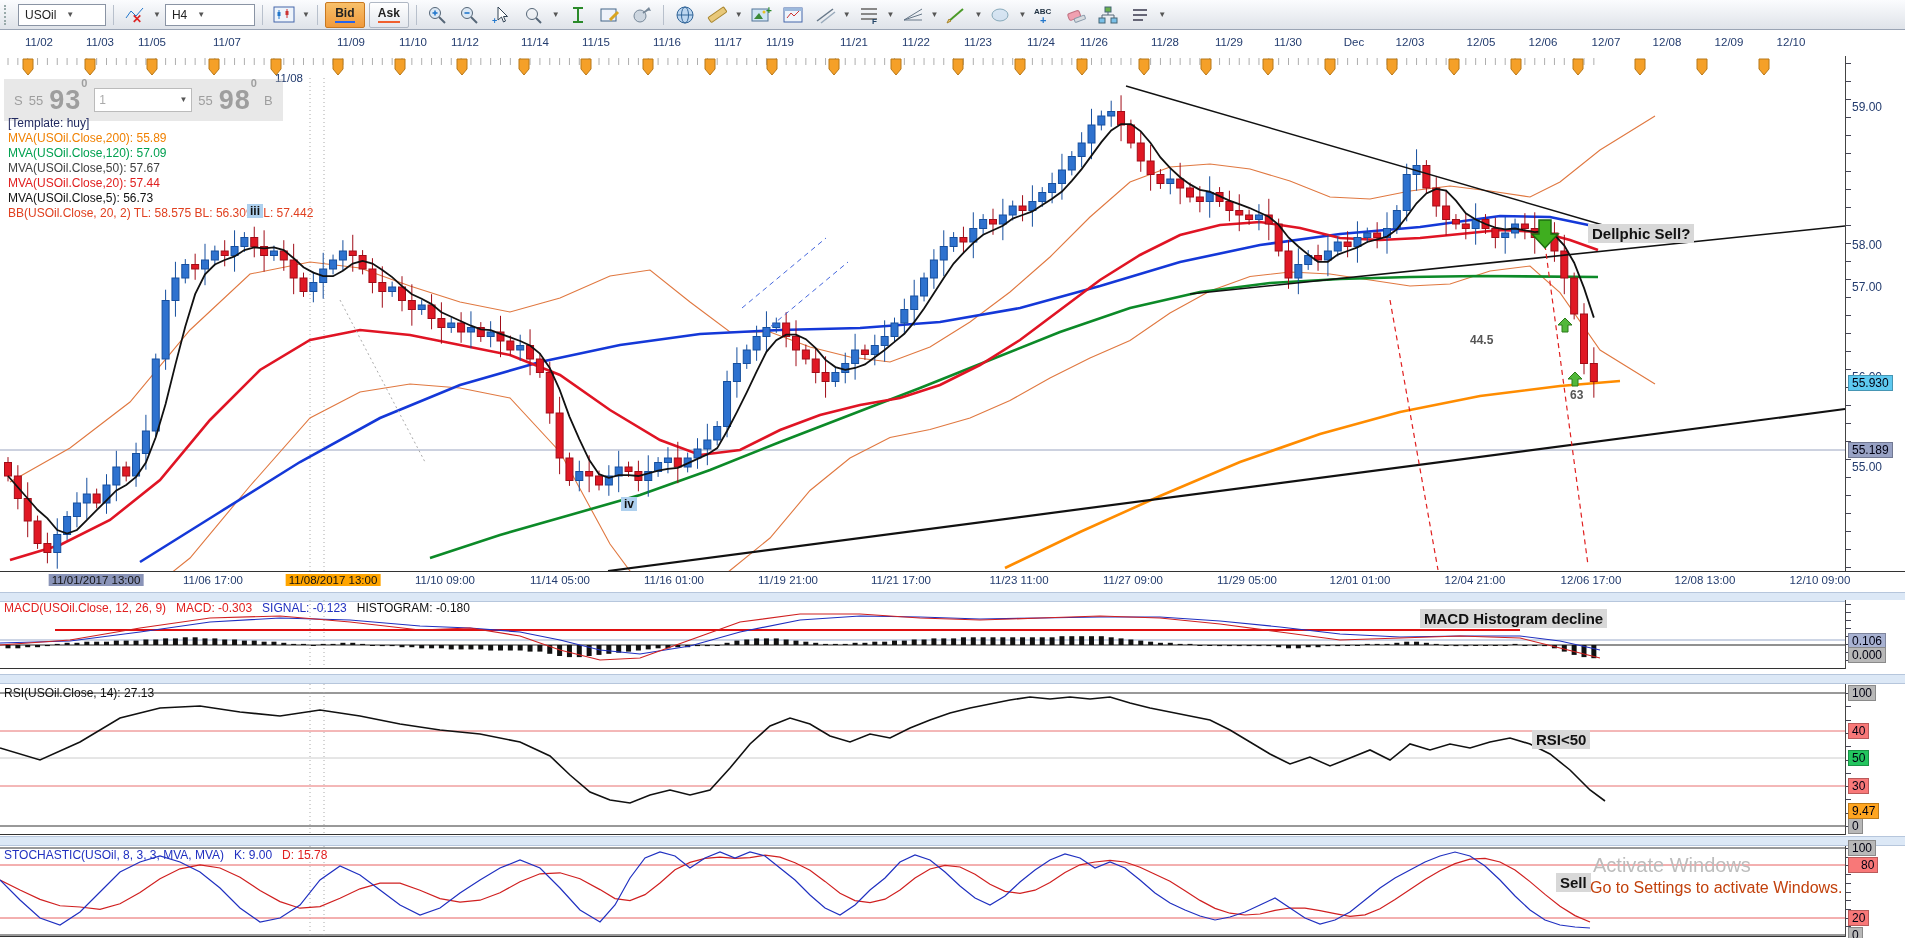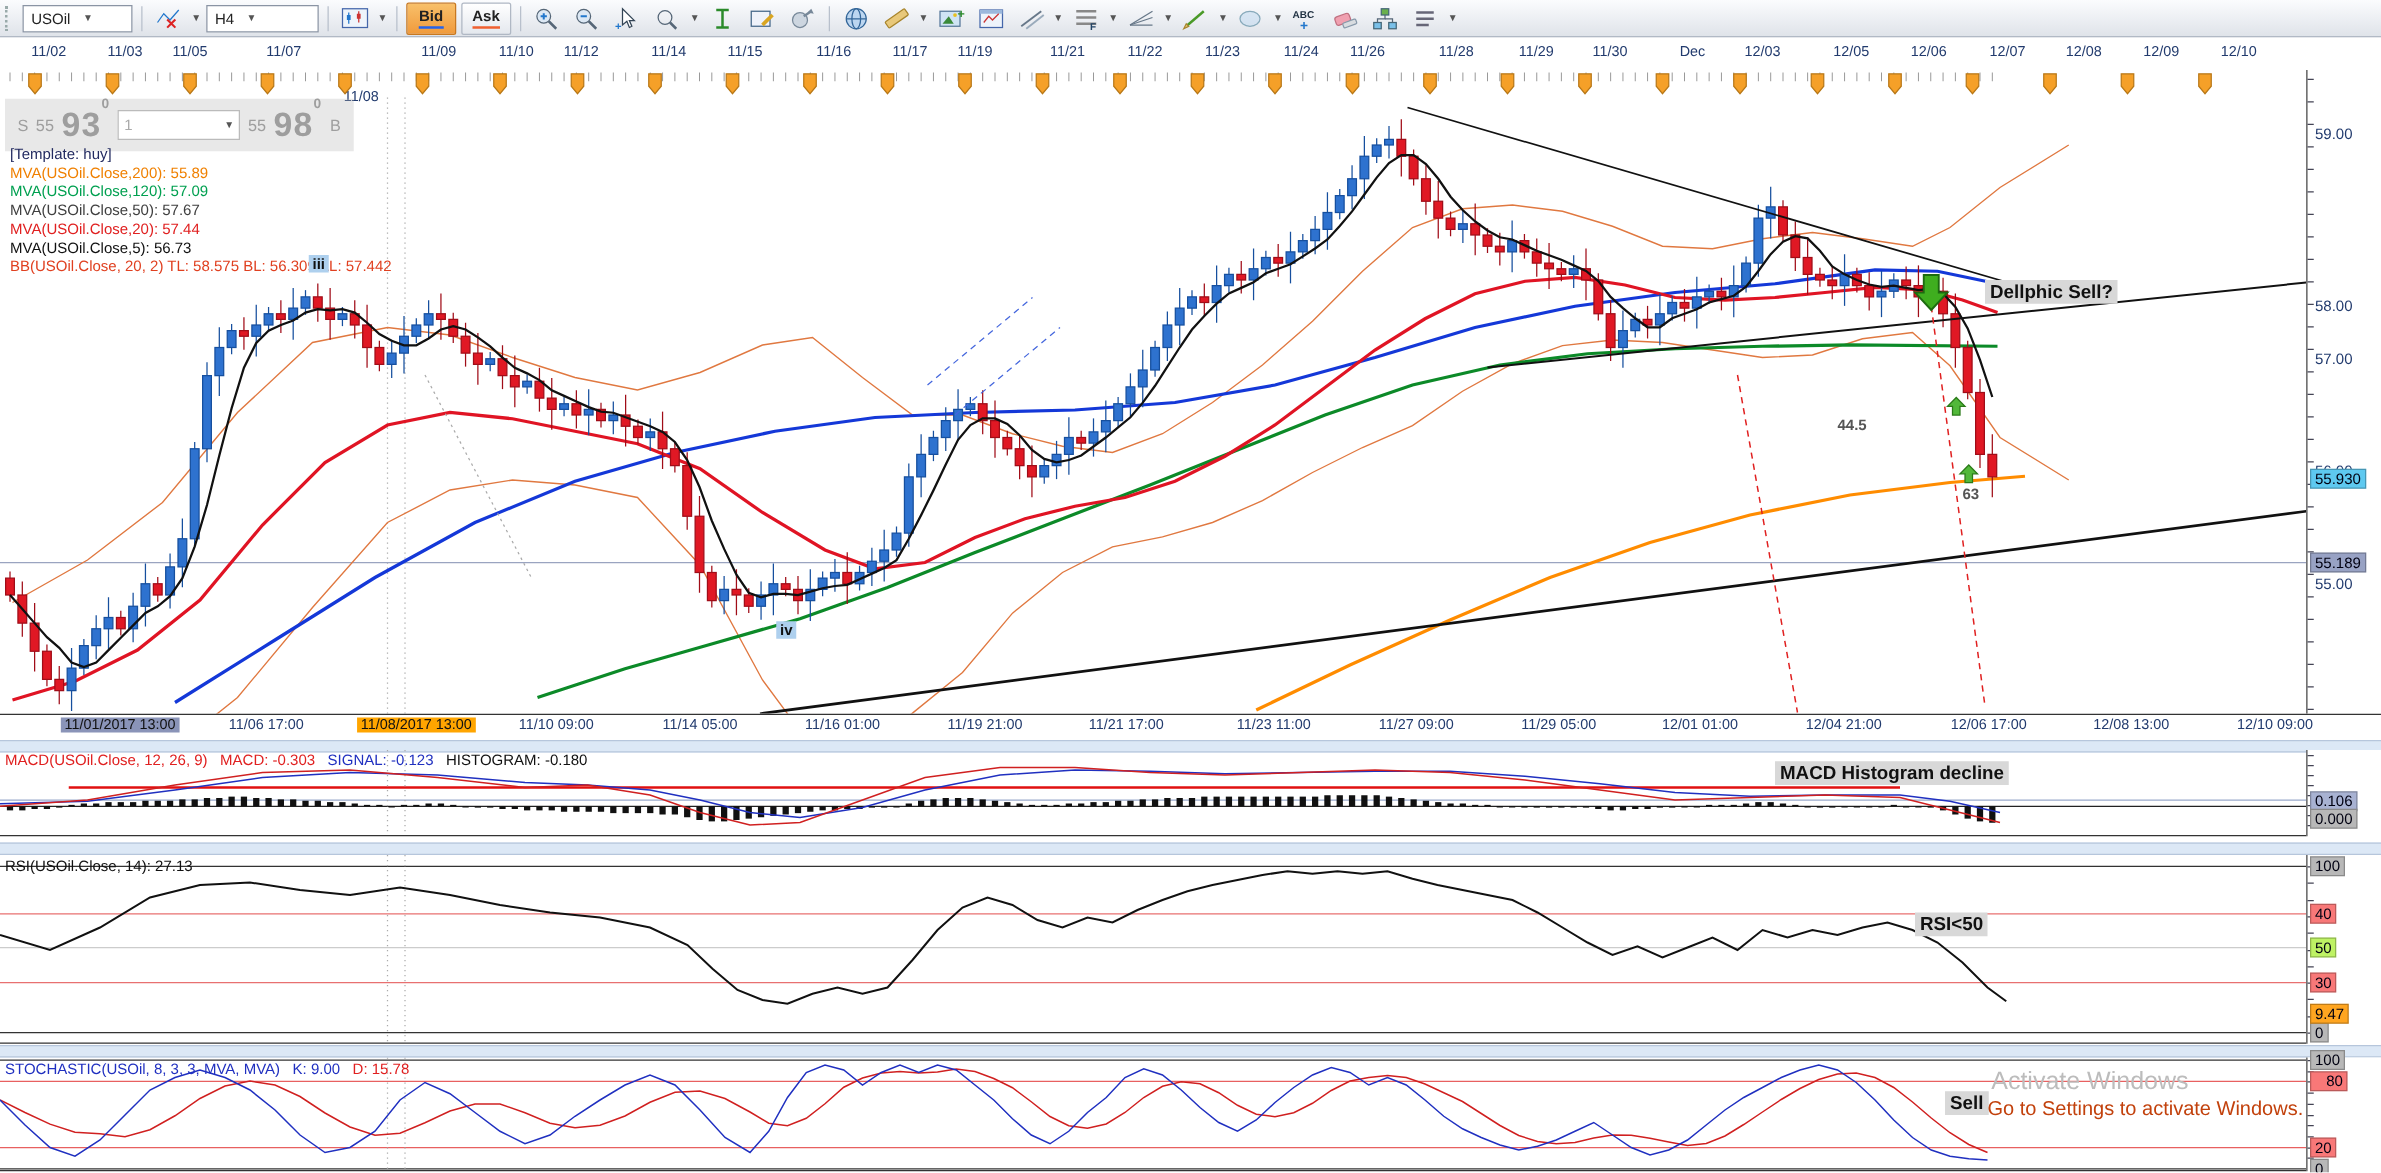--- a/index.html
+++ b/index.html
@@ -1105,21 +1105,21 @@
       <div class="tick" style="top: 48.9px;"></div>
       <div class="tick" style="top: 62.2px;"></div>
       <div class="tick" style="top: 75.5px;"></div>
       <div class="tick" style="top: 88.8px;"></div>
       <div class="tick" style="top: 102.1px;"></div>
       <div class="tick" style="top: 115.4px;"></div>
       <div class="tick" style="top: 128.7px;"></div>
       <div class="tick" style="top: 142px;"></div>
       <div class="axis-tag" style="top: 9px; background: rgb(184, 184, 184);">100</div>
       <div class="axis-tag" style="top: 47px; background: rgb(248, 120, 120);">40</div>
-      <div class="axis-tag" style="top: 74px; background: #bef264;">50</div>
+      <div class="axis-tag" style="top: 74px; background: #22c55e;">50</div>
       <div class="axis-tag" style="top: 102px; background: rgb(248, 120, 120);">30</div>
       <div class="axis-tag" style="top: 142px; background: rgb(184, 184, 184);">0</div>
       <div class="axis-tag" style="top: 127px; background: rgb(255, 165, 32);">9.47</div>
     </div>
   <div class="sub-label" id="rsi-label" style="left:4px;top:686px;color:#111">RSI(USOil.Close, 14): 27.13</div>
 
   <svg id="stoch-svg" class="panel-svg" width="1845" height="90">
       <line x1="0" y1="2" x2="1845" y2="2" stroke="#333333"></line>
       <line x1="0" y1="19" x2="1845" y2="19" stroke="#e86060"></line>
       <line x1="0" y1="72" x2="1845" y2="72" stroke="#e86060"></line>

